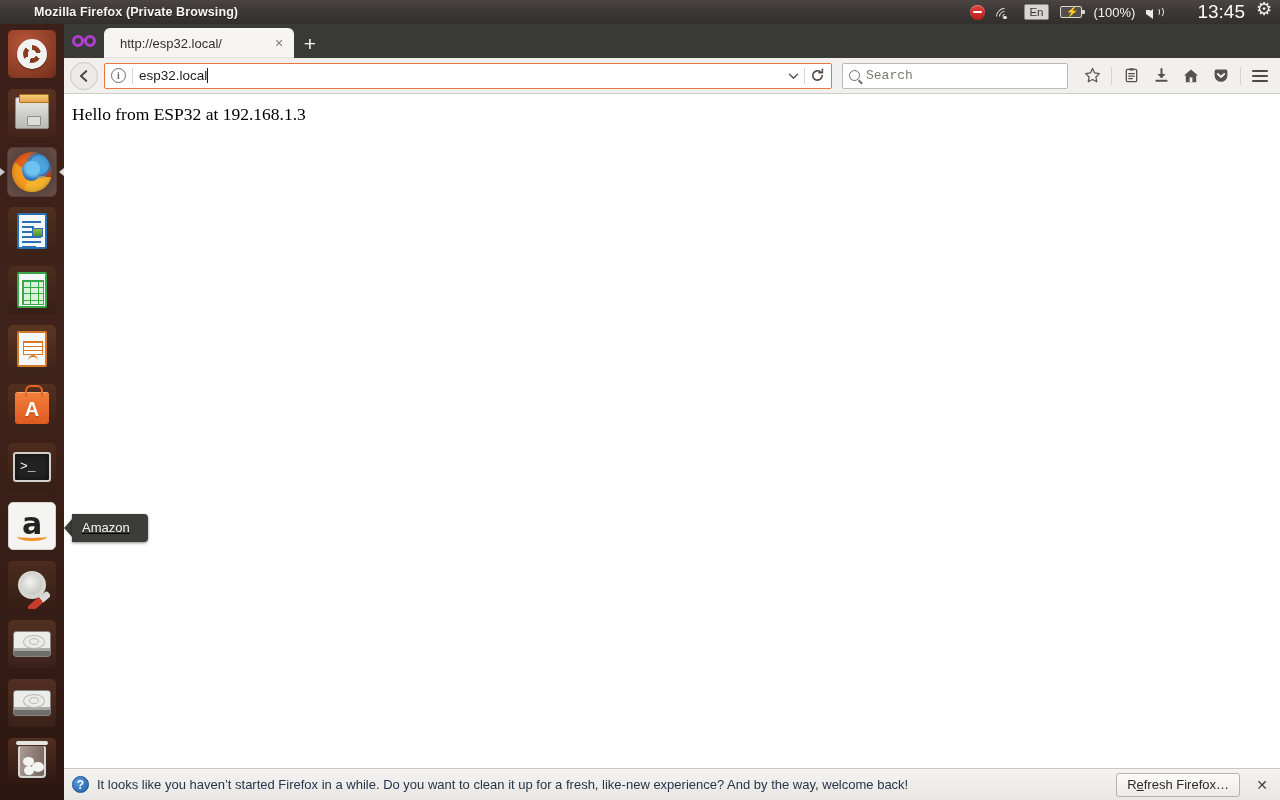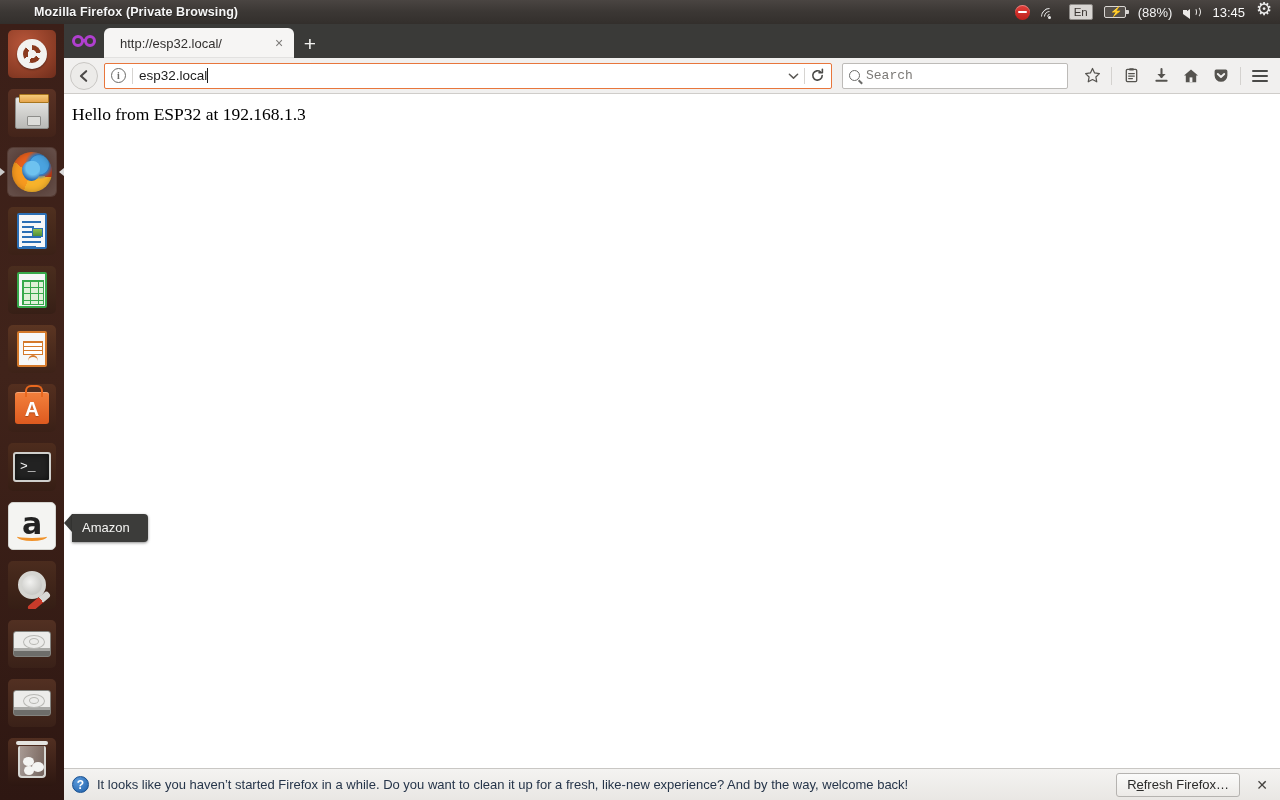--- a/index.html
+++ b/index.html
@@ -87,21 +87,21 @@
     position: absolute; left: 0px; top: 5px; width: 4px; height: 4px; background: #eceae7;
   }
   .spk-icon .w {
     position: absolute; border: 1.4px solid #eceae7;
     border-left-color: transparent; border-top-color: transparent; border-bottom-color: transparent;
     border-radius: 50%;
   }
   .spk-icon .w1 { width: 6px; height: 8px; left: 8px; top: 3px; }
   .spk-icon .w2 { width: 10px; height: 12px; left: 8px; top: 1px; }
 
-  #panel-clock { font-size: 13px; color: #fafafa; }
+  #panel-clock { font-size: 19px; color: #fafafa; margin-left: 22px; }
 
   .gear-icon { width: 16px; height: 16px; position: relative; }
   .gear-icon::before {
     content: "\2699"; position: absolute; left: 0; top: -4px;
     font-size: 18px; color: #ececec; line-height: 18px;
   }
 
   
   #launcher {
     position: absolute; left: 0; top: 24px; width: 64px; height: 776px;
@@ -289,22 +289,23 @@
   .ic-trash .bin i {
     position: absolute; background: #f4f4f2; border-radius: 50%;
   }
   .ic-trash .bin i:nth-child(1){ left: 3px; top: 11px; width: 11px; height: 9px; }
   .ic-trash .bin i:nth-child(2){ left: 12px; top: 16px; width: 12px; height: 10px; }
   .ic-trash .bin i:nth-child(3){ left: 4px; top: 20px; width: 10px; height: 9px; }
 
   
   #launcher-tooltip {
     position: absolute; left: 64px; top: 514px;
-    height: 28px; display: flex; align-items: flex-start;
+    height: 28px; display: flex; align-items: center;
     z-index: 60;
+    text-decoration: underline;
   }
   #launcher-tooltip .arrow {
     width: 0; height: 0;
     border-top: 9px solid transparent; border-bottom: 9px solid transparent;
     border-right: 8px solid #3c3c3a;
   }
   #launcher-tooltip .body {
     background: #3c3c3a; color: #f4f4f2;
     font-size: 13px; padding: 5px 18px 6px 10px;
     border-radius: 0 4px 4px 0; line-height: 17px;
@@ -477,21 +478,21 @@
           <b></b>
         </span>
     </div>
     <div class="ind">
       <span class="kbd-icon">En</span>
     </div>
     <div class="ind" style="gap:6px;">
       <span class="batt-icon">
           <span class="batt-bolt">⚡</span>
         </span>
-      <span class="batt-pct" style="margin-left:6px;">(88%)</span>
+      <span class="batt-pct" style="margin-left:6px;">(100%)</span>
     </div>
     <div class="ind">
       <span class="spk-icon">
         <span class="box"></span>
           <span class="cone"></span>
           <span class="w w1"></span>
           <span class="w w2"></span>
       </span>
     </div>
     <div class="ind">

